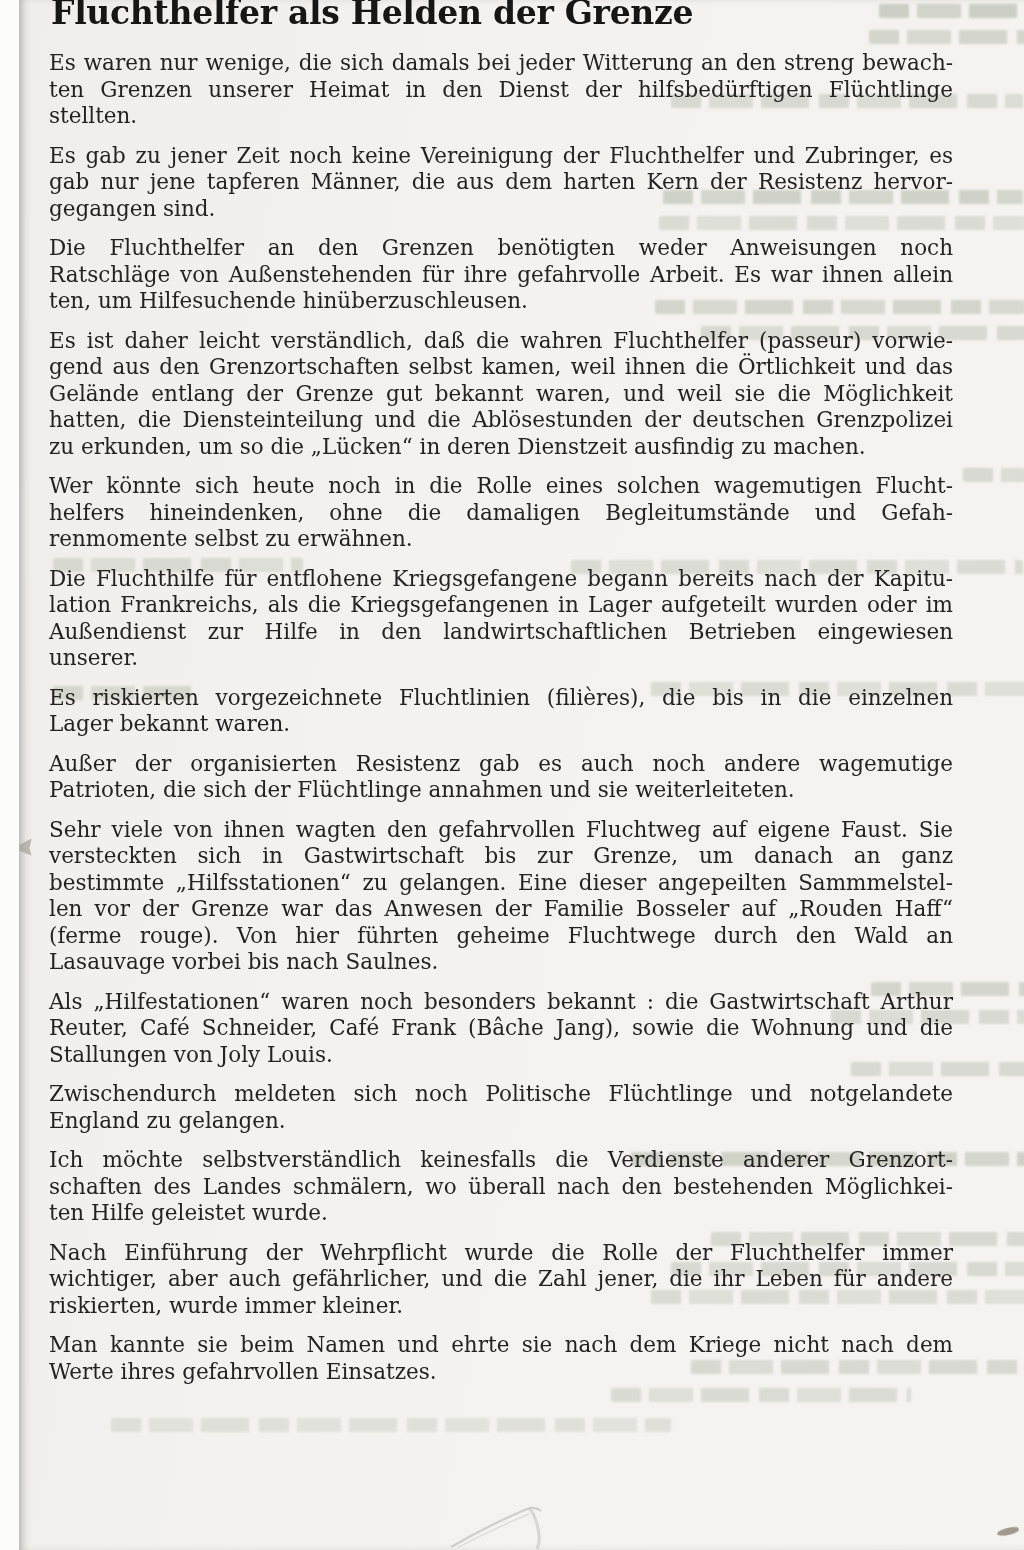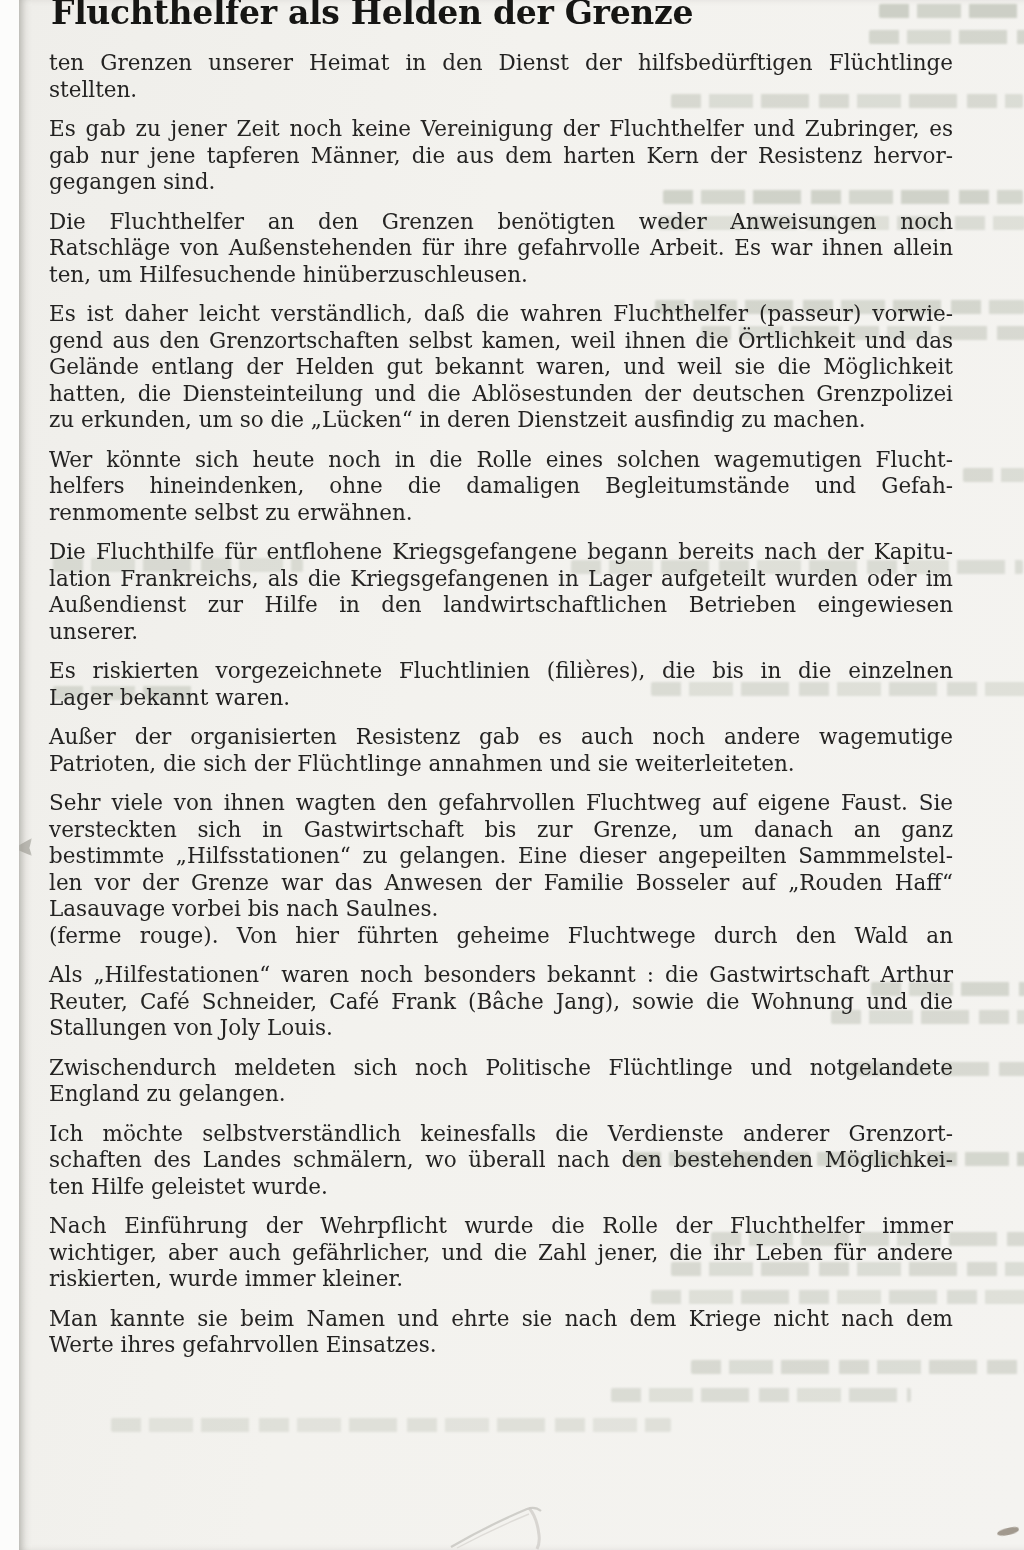--- a/index.html
+++ b/index.html
@@ -81,37 +81,38 @@
     <div class="ghost" style="left:632px;top:1290px;width:375px;opacity:.35"></div>
     <div class="ghost" style="left:672px;top:1360px;width:335px;opacity:.40"></div>
     <div class="ghost" style="left:592px;top:1388px;width:300px;opacity:.35"></div>
     <div class="ghost" style="left:92px;top:1418px;width:560px;opacity:.28"></div>
   </div>
 
   <div class="content">
     <h1 class="title">Fluchthelfer als Helden der Grenze</h1>
     <div id="text-body">
         <div class="para">
+          <div class="tline">Es waren nur wenige, die sich damals bei jeder Witterung an den streng bewach-</div>
           <div class="tline">ten Grenzen unserer Heimat in den Dienst der hilfsbedürftigen Flüchtlinge</div>
           <div class="tline last">stellten.</div>
         </div>
         <div class="para">
           <div class="tline">Es gab zu jener Zeit noch keine Vereinigung der Fluchthelfer und Zubringer, es</div>
           <div class="tline">gab nur jene tapferen Männer, die aus dem harten Kern der Resistenz hervor-</div>
           <div class="tline last">gegangen sind.</div>
         </div>
         <div class="para">
           <div class="tline">Die Fluchthelfer an den Grenzen benötigten weder Anweisungen noch</div>
           <div class="tline">Ratschläge von Außenstehenden für ihre gefahrvolle Arbeit. Es war ihnen allein</div>
           <div class="tline last">ten, um Hilfesuchende hinüberzuschleusen.</div>
         </div>
         <div class="para">
           <div class="tline">Es ist daher leicht verständlich, daß die wahren Fluchthelfer (passeur) vorwie-</div>
           <div class="tline">gend aus den Grenzortschaften selbst kamen, weil ihnen die Örtlichkeit und das</div>
-          <div class="tline">Gelände entlang der Helden gut bekannt waren, und weil sie die Möglichkeit</div>
+          <div class="tline">Gelände entlang der Grenze gut bekannt waren, und weil sie die Möglichkeit</div>
           <div class="tline">hatten, die Diensteinteilung und die Ablösestunden der deutschen Grenzpolizei</div>
           <div class="tline last">zu erkunden, um so die „Lücken“ in deren Dienstzeit ausfindig zu machen.</div>
         </div>
         <div class="para">
           <div class="tline">Wer könnte sich heute noch in die Rolle eines solchen wagemutigen Flucht-</div>
           <div class="tline">helfers hineindenken, ohne die damaligen Begleitumstände und Gefah-</div>
           <div class="tline last">renmomente selbst zu erwähnen.</div>
         </div>
         <div class="para">
           <div class="tline">Die Fluchthilfe für entflohene Kriegsgefangene begann bereits nach der Kapitu-</div>
@@ -125,22 +126,22 @@
         </div>
         <div class="para">
           <div class="tline">Außer der organisierten Resistenz gab es auch noch andere wagemutige</div>
           <div class="tline last">Patrioten, die sich der Flüchtlinge annahmen und sie weiterleiteten.</div>
         </div>
         <div class="para">
           <div class="tline">Sehr viele von ihnen wagten den gefahrvollen Fluchtweg auf eigene Faust. Sie</div>
           <div class="tline">versteckten sich in Gastwirtschaft bis zur Grenze, um danach an ganz</div>
           <div class="tline">bestimmte „Hilfsstationen“ zu gelangen. Eine dieser angepeilten Sammmelstel-</div>
           <div class="tline">len vor der Grenze war das Anwesen der Familie Bosseler auf „Rouden Haff“</div>
+          <div class="tline">(ferme rouge). Von hier führten geheime Fluchtwege durch den Wald an</div>
           <div class="tline last">Lasauvage vorbei bis nach Saulnes.</div>
-          <div class="tline">(ferme rouge). Von hier führten geheime Fluchtwege durch den Wald an</div>
         </div>
         <div class="para">
           <div class="tline">Als „Hilfestationen“ waren noch besonders bekannt : die Gastwirtschaft Arthur</div>
           <div class="tline">Reuter, Café Schneider, Café Frank (Bâche Jang), sowie die Wohnung und die</div>
           <div class="tline last">Stallungen von Joly Louis.</div>
         </div>
         <div class="para">
           <div class="tline">Zwischendurch meldeten sich noch Politische Flüchtlinge und notgelandete</div>
           <div class="tline last">England zu gelangen.</div>
         </div>

